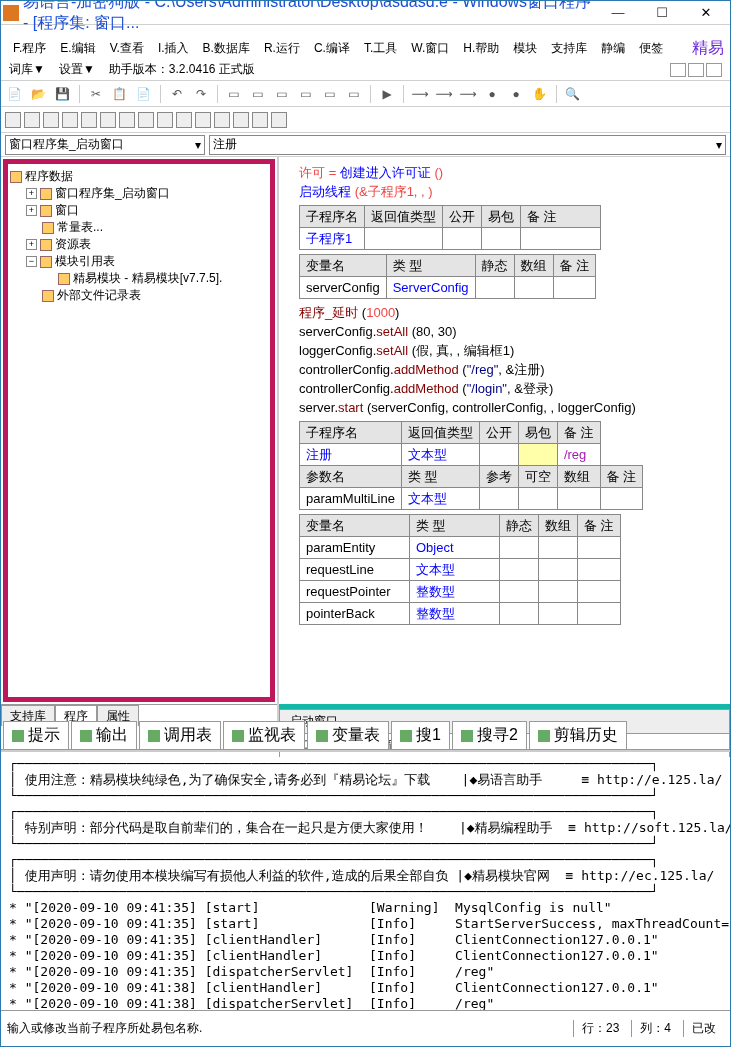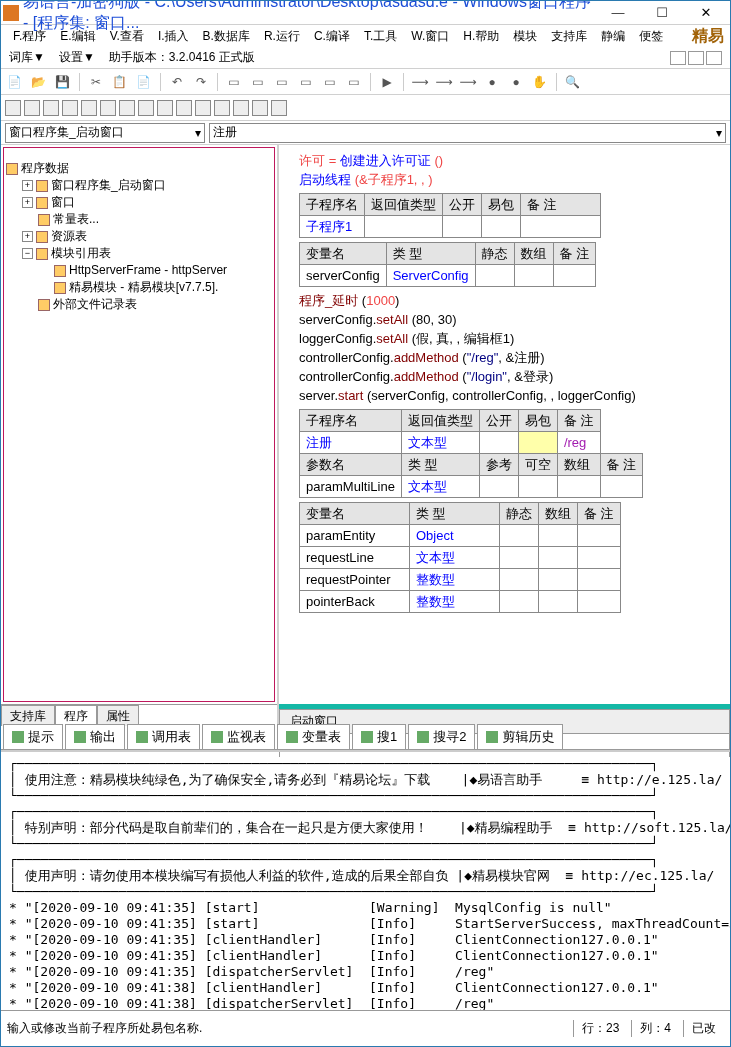--- a/index.html
+++ b/index.html
@@ -2,55 +2,55 @@
 <html><head>
 <meta charset="utf-8">
 <style>
 * { box-sizing: border-box; margin: 0; padding: 0; font-family: "SimSun", "宋体", sans-serif; }
 body { font-size: 12px; background: #fff; width: 731px; height: 1047px; overflow: hidden; display: flex; flex-direction: column; border: 1px solid #2a7ab0; }
 .titlebar { height: 24px; background: #fff; display: flex; align-items: center; padding: 0 2px; border-bottom: 1px solid #d0d0d0; }
 .titlebar .icon { width: 16px; height: 16px; background: #d72; display: inline-block; margin-right: 4px; }
 .titlebar .title { flex: 1; font-size: 16px; color: #1d4ed8; }
 .titlebar .wbtn { width: 44px; height: 22px; text-align: center; line-height: 22px; font-size: 13px; color: #333; }
 .titlebar .wbtn.close { color: #000; }
-.menubar { height: 22px; display: flex; align-items: center; padding: 0 6px; gap: 2px; }
+.menubar { height: 22px; display: flex; align-items: center; padding: 0 6px; gap: 2px; margin-top: 12px; }
 .menubar .m { padding: 2px 6px; color: #000; }
-.menubar .brand { margin-left:auto; color:#a16207; font-weight:bold; font-size:16px; font-family: "SimHei"; }
+.menubar .brand { margin-left:auto; color:#6d28d9; font-weight:normal; font-size:16px; font-family: "SimHei"; }
 .menubar2 { height: 22px; display:flex; align-items:center; padding:0 8px; gap:14px; color:#000; border-bottom:1px solid #d0d0d0;}
 .menubar2 .right { margin-left:auto; display:flex; gap:2px;}
 .menubar2 .sq { width:16px; height:14px; border:1px solid #999; display:inline-block;}
 .toolbar { height: 26px; border-bottom:1px solid #d0d0d0; display:flex; align-items:center; padding:0 4px; gap:4px;}
 .tbbtn { width:20px; height:20px; display:inline-flex; align-items:center; justify-content:center; font-size:12px; color:#555;}
 .tbsep { width:1px; height:18px; background:#ccc; margin:0 2px;}
 .toolbar2 { height: 26px; border-bottom:1px solid #d0d0d0; display:flex; align-items:center; padding:0 4px; gap:3px;}
 .tbox { width:16px;height:16px; border:1px solid #888; background:#eee;}
 .combobar { height: 24px; display:flex; align-items:center; padding:2px 4px; gap:4px; border-bottom:1px solid #d0d0d0;}
 .combo { height:20px; border:1px solid #888; background:#fff; display:flex; align-items:center; padding:0 3px; font-size:12px;}
 .combo .arr { margin-left:auto; padding-left:6px;}
 .main { flex:1; display:flex; min-height:0; }
 .left { width:278px; border-right:2px solid #d0d0d0; display:flex; flex-direction:column;}
-.tree { flex:1; overflow:auto; padding:12px 2px; font-size:12px; line-height:17px; border:1px solid #be185d; margin:2px; background:#fff;}
+.tree { flex:1; overflow:auto; padding:4px 2px; font-size:12px; line-height:17px; border:5px solid #be185d; margin:2px; background:#fff;}
 .tn { display:flex; align-items:center; gap:3px; white-space:nowrap; }
 .tn .exp { width:11px; height:11px; border:1px solid #888; display:inline-flex; align-items:center; justify-content:center; font-size:9px; line-height:9px;}
 .tn .ico { width:12px;height:12px; background:#fc6; border:1px solid #966; display:inline-block;}
 .ind1{padding-left:16px;} .ind2{padding-left:32px;}
 .lefttabs { height:22px; display:flex; border-top:1px solid #999;}
 .lefttabs .t { padding:3px 8px; border:1px solid #999; border-bottom:none; background:#eee; font-size:12px; display:flex; align-items:center; gap:3px;}
 .lefttabs .t.active{ background:#fff;}
 .editor { flex:1; display:flex; flex-direction:column; min-width:0;}
 .code { flex:1; overflow:auto; padding:6px 4px 6px 20px; position:relative; font-family:"NSimSun","宋体",monospace; font-size:13px; line-height:19px; }
 .kw-black{color:#ef4444;} .kw-blue{color:#00f;} .kw-maroon{color:#800000;} .kw-green{color:#a21caf;} .kw-navy{color:#000080;}
 table.grid { border-collapse:collapse; margin:4px 0; font-size:13px;}
 table.grid th, table.grid td { border:1px solid #888; padding:1px 6px; text-align:left; background:#fff; height:18px;}
 table.grid th { background:#e4e4e4; font-weight:normal;}
 .righttabs{ height:22px; display:flex; border-top:5px solid #14b8a6;flex-direction:column;}
 .righttabs .t{ padding:3px 10px; border:1px solid #999; background:#eee; font-size:12px; border-bottom:none;}
 .righttabs .t.active{ background:#fff;}
 .panetabs{ height:24px; display:flex; gap:2px; border-bottom:1px solid #999; padding:2px 2px 0; align-items:end;}
-.panetabs .pt{ padding:3px 8px; border:1px solid #999; border-bottom:none; background:#fff; font-size:13px; display:flex; gap:4px; align-items:center;}
+.panetabs .pt{ padding:3px 8px; border:1px solid #999; border-bottom:none; background:#fff; font-size:16px; display:flex; gap:4px; align-items:center;}
 .ptico{ width:12px;height:12px; background:#6a6; display:inline-block;}
 .output{ height:260px; border-top:2px solid #ccc; overflow:auto; font-family:"NSimSun",monospace; font-size:13px; line-height:16px; padding:4px 8px; white-space:pre; }
 .status{ height:36px; border-top:1px solid #999; display:flex; align-items:center; padding:0 6px; font-size:12px;}
 .status .r{ margin-left:auto; display:flex; gap:4px;}
 .status .cell{ border-left:1px solid #999; padding:0 8px;}
 </style>
 </head>
 <body>
 
 <div class="titlebar">
@@ -174,25 +174,20 @@
         </div>
       <div class="tn ind1">
           <span class="exp">+</span>
           <span class="ico"></span>
           <span>资源表</span>
         </div>
       <div class="tn ind1">
           <span class="exp">−</span>
           <span class="ico"></span>
           <span>模块引用表</span>
-        </div>
-      <div class="tn ind2">
-          <span style="width:13px;display:inline-block"></span>
-          <span class="ico"></span>
-          <span>HttpServerFrame - httpServer</span>
         </div>
       <div class="tn ind2">
           <span style="width:13px;display:inline-block"></span>
           <span class="ico"></span>
           <span>精易模块 - 精易模块[v7.7.5].</span>
         </div>
       <div class="tn ind1">
           <span style="width:13px;display:inline-block"></span>
           <span class="ico"></span>
           <span>外部文件记录表</span>

